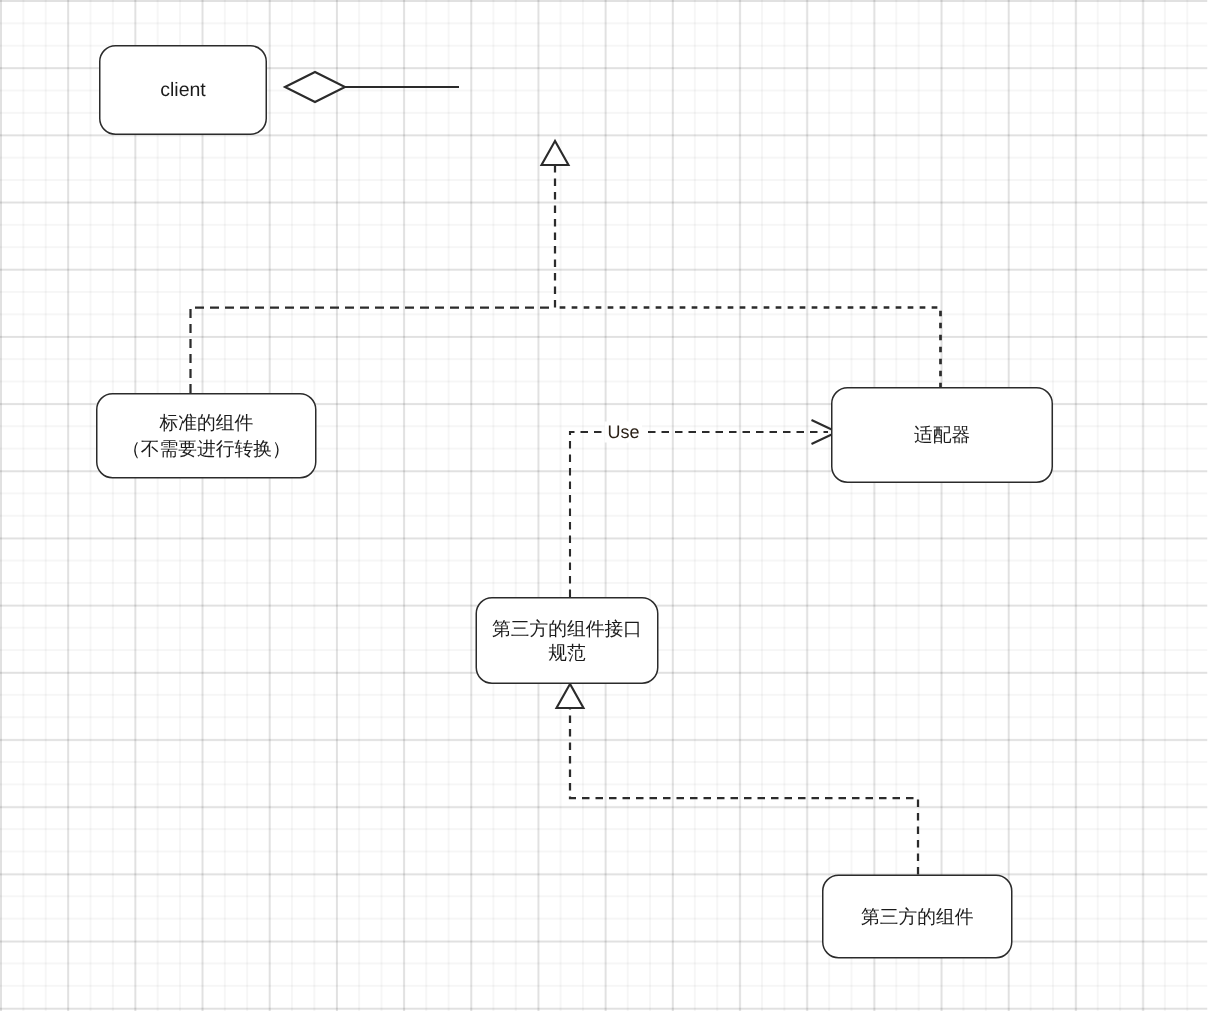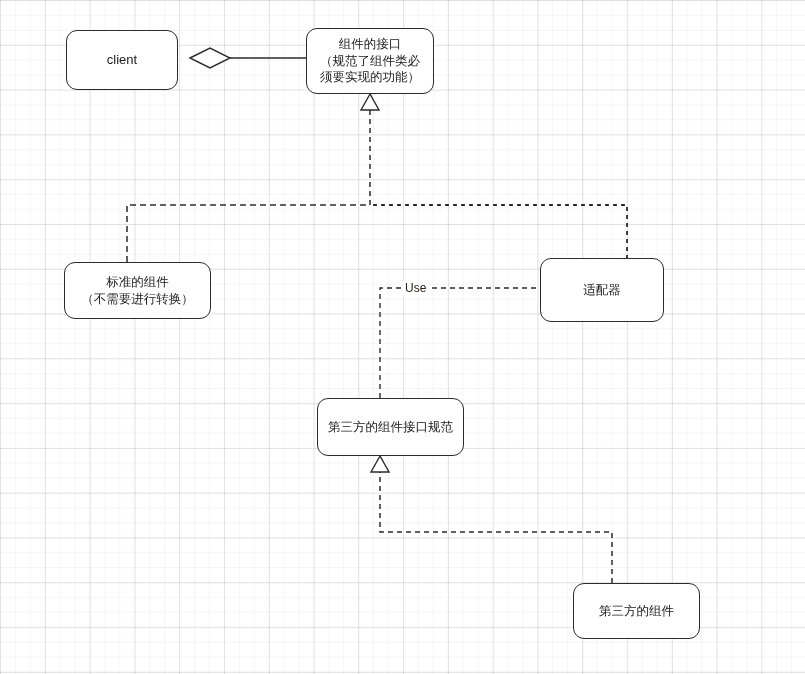--- a/index.html
+++ b/index.html
@@ -100,27 +100,25 @@
 
      third-party interface spec --&gt;
     <g>
       <path d="M612,583 L612,532 L380,532 L380,470" fill="none" stroke="#2b2b2b" stroke-width="1.5" stroke-dasharray="5,4"></path>
       <polygon points="380,456 371,472 389,472" fill="#ffffff" stroke="#2b2b2b" stroke-width="1.4"></polygon>
     </g>
   </svg>
 
   <div class="node latin" style="left:66px; top:30px; width:112px; height:60px;">client</div>
 
-  <div class="node" style="left:306px; top:28px; width:128px; height:66px;">组件的接口
-（规范了组件类必须要实现的功能）</div>
 
   <div class="node" style="left:64px; top:262px; width:147px; height:57px;">标准的组件
 （不需要进行转换）</div>
 
-  <div class="node" style="left:540px; top:258px; width:124px; height:64px;">适配器</div>
+  <div class="node" style="left:554px; top:258px; width:148px; height:64px;">适配器</div>
 
-  <div class="node" style="left:317px; top:398px; width:147px; height:58px;">第三方的组件接口规范</div>
+  <div class="node" style="left:317px; top:398px; width:122px; height:58px;">第三方的组件接口规范</div>
 
-  <div class="node" style="left:548px; top:583px; width:127px; height:56px;margin-left:25px;">第三方的组件</div>
+  <div class="node" style="left:548px; top:583px; width:127px; height:56px;">第三方的组件</div>
 
   <div class="edge-label" style="left:403px; top:281px;">Use</div>
 
 </div>
 
 </body></html>

